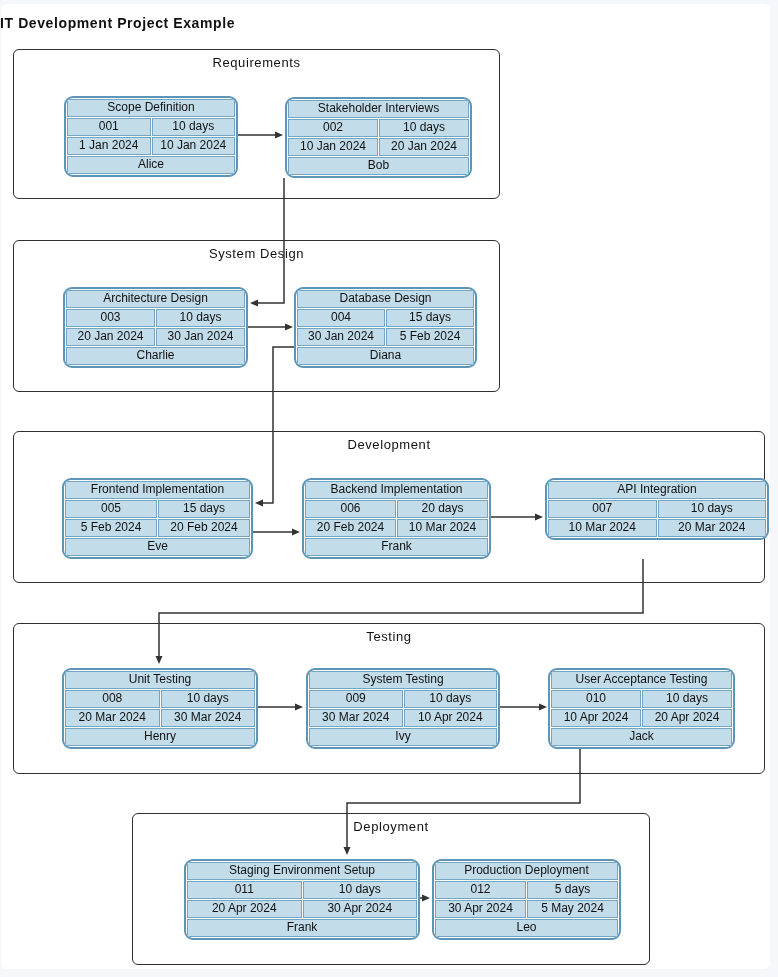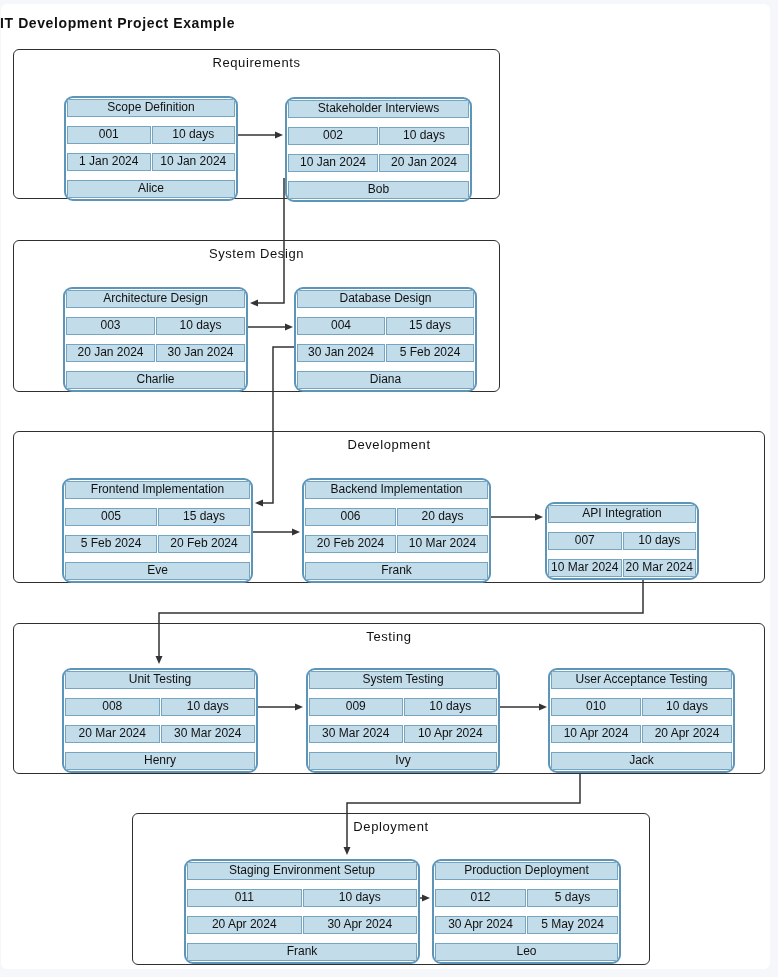--- a/index.html
+++ b/index.html
@@ -29,21 +29,21 @@
   }
   .section-label{
     position:absolute;top:5px;left:0;width:100%;text-align:center;
     font-size:13px;font-weight:normal;letter-spacing:0.6px;color:var(--text);
   }
   svg.connectors{position:absolute;left:0;top:0;z-index:1;pointer-events:none}
   svg.connectors path{stroke:var(--connector);stroke-width:1.5;fill:none}
   svg.connectors polygon{fill:var(--connector);stroke:none}
   .card{
     position:absolute;z-index:2;background:#ffffff;border:2px solid var(--card-border);
-    border-radius:9px;padding:1px;display:flex;flex-direction:column;gap:9px;overflow:hidden;
+    border-radius:9px;padding:1px;display:flex;flex-direction:column;gap:1px;overflow:hidden;
   }
   .row{display:grid;gap:1px;height:18px}
   .row.one{grid-template-columns:1fr}
   .row.two{grid-template-columns:1fr 1fr}
   .cell{
     background:var(--card-fill);border:1px solid var(--cell-border);
     font-size:12px;line-height:15px;text-align:center;color:var(--text);
     white-space:nowrap;overflow:hidden;
   }
 </style>
@@ -213,21 +213,21 @@
     </div>
     <div class="row two">
       <span class="cell">20 Feb 2024</span>
       <span class="cell">10 Mar 2024</span>
     </div>
     <div class="row one">
         <span class="cell">Frank</span>
       </div>
   </div>
 
-  <div class="card" style="left:545px;top:502px;width:154px">
+  <div class="card" style="left:545px;top:478px;width:224px">
     <div class="row one">
         <span class="cell">API Integration</span>
       </div>
     <div class="row two">
       <span class="cell">007</span>
       <span class="cell">10 days</span>
     </div>
     <div class="row two">
       <span class="cell">10 Mar 2024</span>
       <span class="cell">20 Mar 2024</span>

